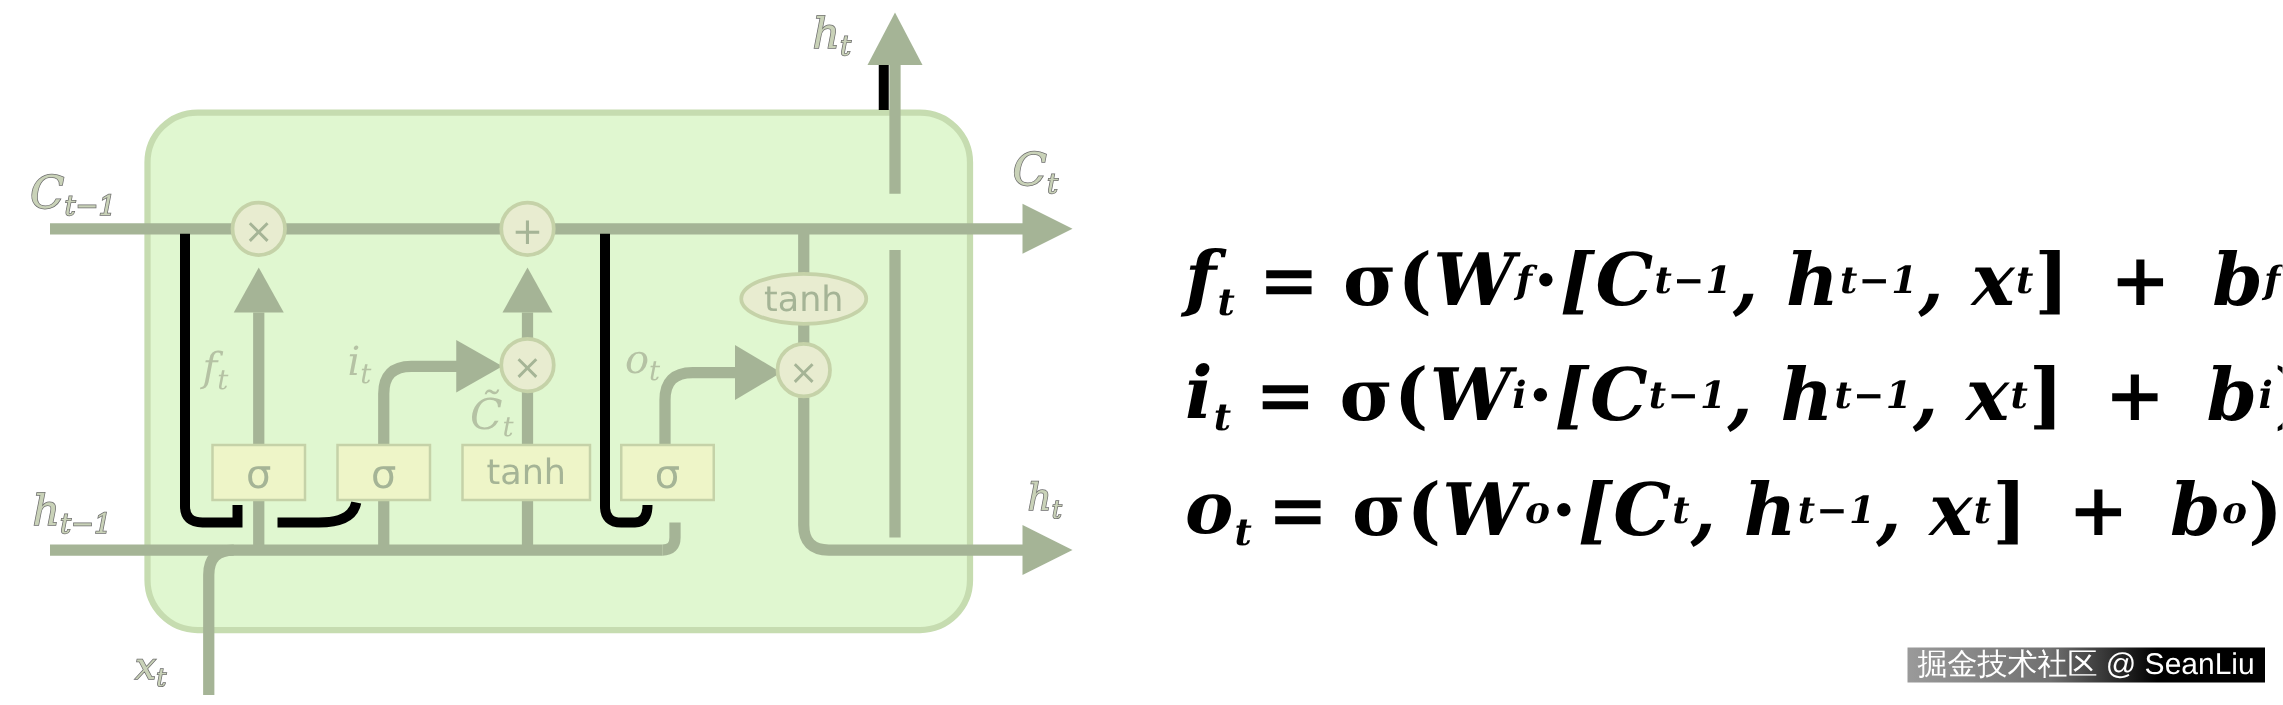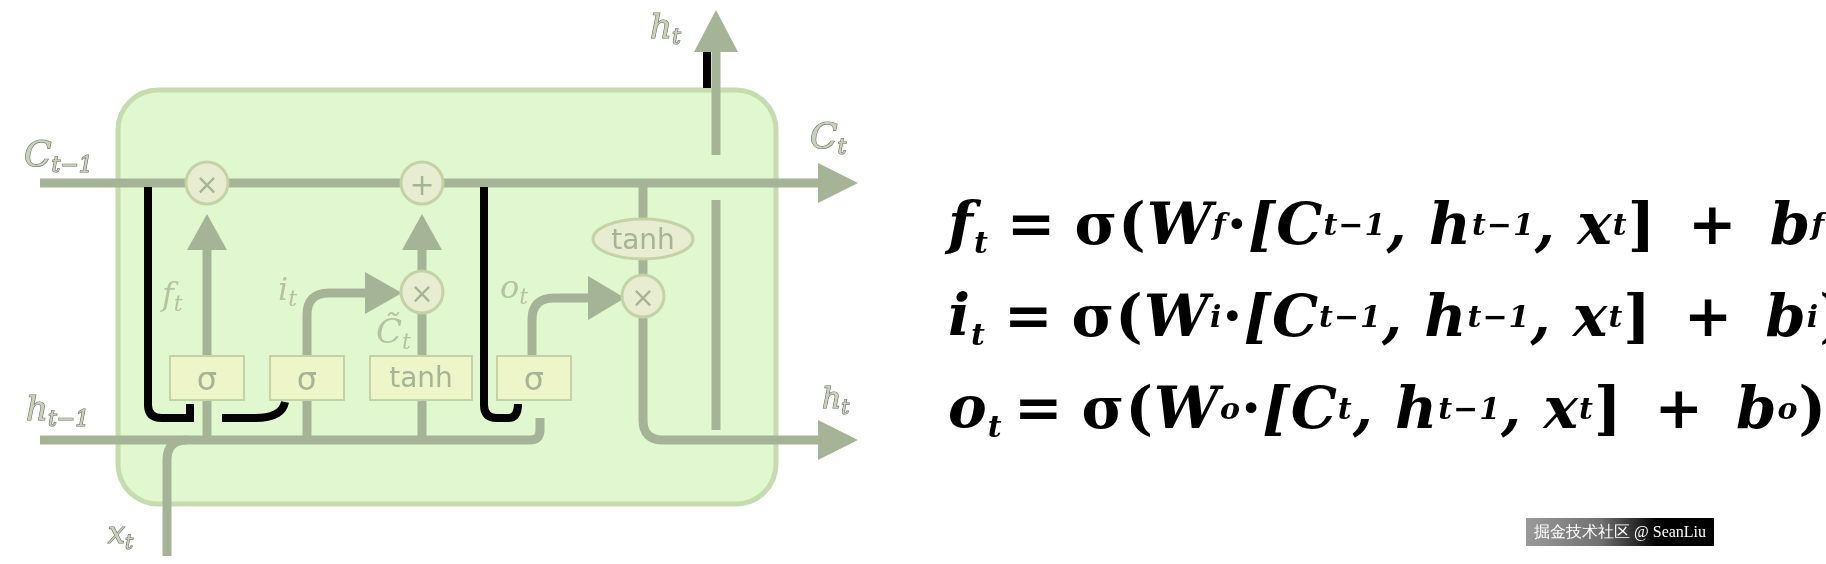--- a/index.html
+++ b/index.html
@@ -12,23 +12,23 @@
   .op-text { font-family:"DejaVu Sans", sans-serif; fill:#a5b496; }
   #equations { position:absolute; left:948px; top:178px; width:870px; }
   .eq { height:92px; display:flex; align-items:center; color:#000;
         font-family:"DejaVu Serif", serif; font-size:58px; font-weight:bold;
         letter-spacing:1px; white-space:nowrap; }
   .eq .lhs { font-style:italic; width:48px; display:inline-block; }
   .eq .eqs { margin:0 18px; }
   .eq .it { font-style:italic; }
   .eq sub { font-size:30px; font-style:italic; vertical-align:-10px; }
   .eq .plus { margin:0 32px; }
-  #watermark { position:absolute; left:1526px; top:518px; font-size:16px;
+  #watermark { position:absolute; left:1526px; top:518px; font-size:24px;
                color:#ffffff; background:linear-gradient(90deg,#9a9a9a 0%,#707070 40%,#000 70%,#000 100%);
-               padding:0 8px; font-family:Liberation Serif, serif; line-height:28px; }
+               padding:0 8px; font-family:Liberation Sans, sans-serif; line-height:28px; }
 </style>
 </head>
 <body>
 
 <svg id="diagram" viewBox="0 0 880 564" xmlns="http://www.w3.org/2000/svg">
   <defs>
     <marker id="arrowHead" viewBox="0 0 10 10" refX="8" refY="5" markerWidth="5" markerHeight="5" orient="auto">
       <path d="M0,0 L10,5 L0,10 z" fill="#a5b496"></path>
     </marker>
   </defs>

